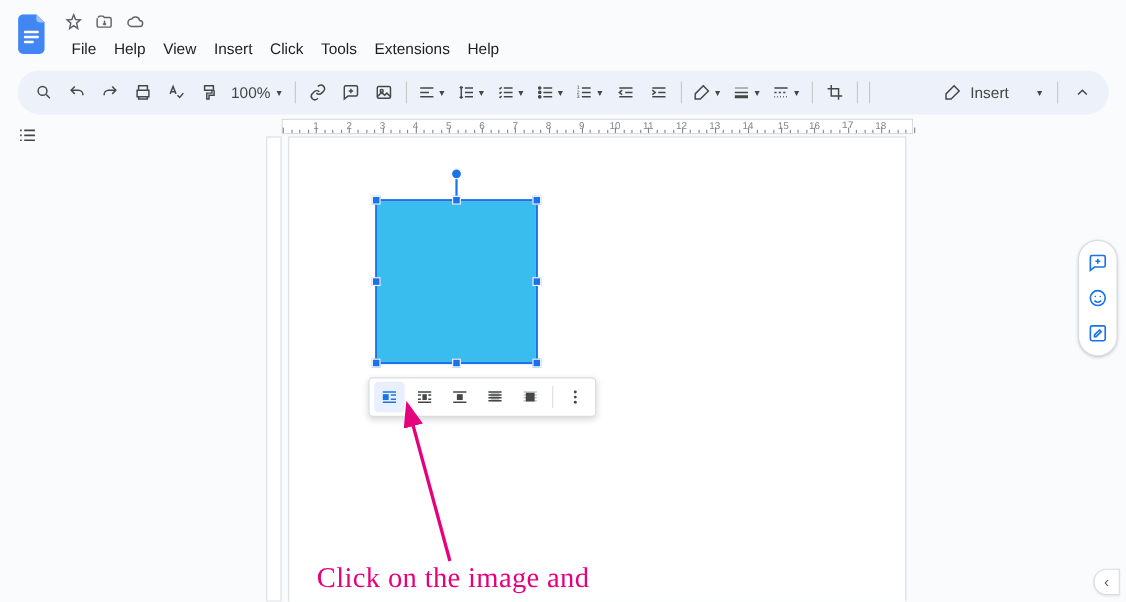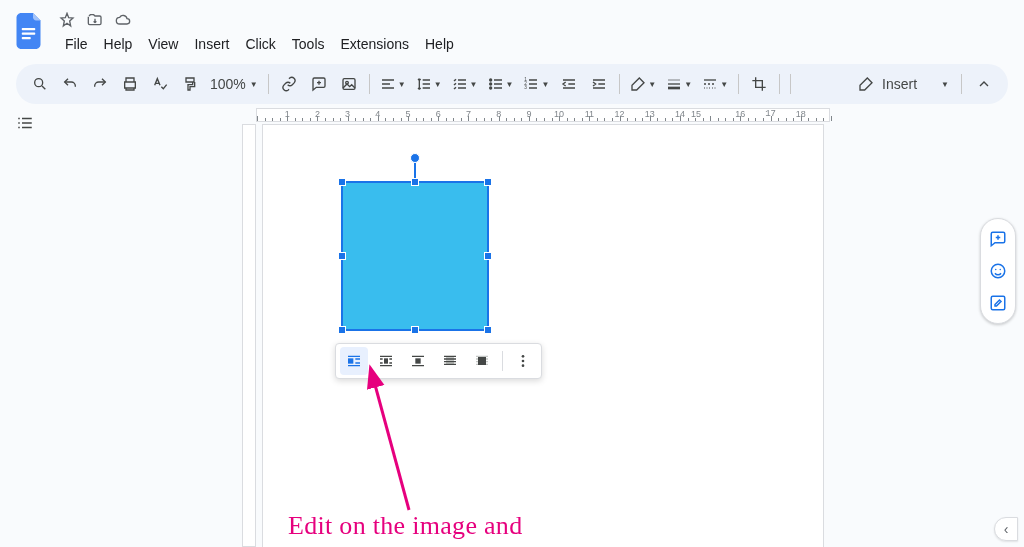--- a/index.html
+++ b/index.html
@@ -371,21 +371,21 @@
             <span style="left: 151.053px;">5</span>
             <span style="left: 181.263px;">6</span>
             <span style="left: 211.474px;">7</span>
             <span style="left: 241.684px;">8</span>
             <span style="left: 271.895px;">9</span>
             <span style="left: 302.105px;">10</span>
             <span style="left: 332.316px;">11</span>
             <span style="left: 362.526px; text-align: center;">12</span>
             <span style="left: 392.737px;">13</span>
             <span style="left: 422.947px;">14</span>
-            <span style="left: 439px;">15</span>
+            <span style="left: 455px;">15</span>
             <span style="left: 483.368px;">16</span>
             <span style="left: 513.579px; font-family: Liberation Mono, monospace;">17</span>
             <span style="left: 543.789px;">18</span>
           </div>
     </div>
 
     <div class="ruler-v"></div>
 
     <div class="page">
       <div class="sel-image"></div>
@@ -470,21 +470,21 @@
     <svg class="arrow" viewBox="0 0 70 150">
       <defs>
             <marker id="ah" markerWidth="10" markerHeight="10" refX="6" refY="3" orient="auto">
               <path d="M0,0 L8,3 L0,6 z" fill="#e6007e"></path>
             </marker>
           </defs>
       <path d="M50 148 L 12 8" stroke="#e6007e" stroke-width="3" fill="none" marker-end="url(#ah)"></path>
     </svg>
 
     <div class="annotation-text">
-      <div>Edit on the image and</div>
+      <div>Click on the image and</div>
       <div>select the “In line” icon</div>
     </div>
 
     <div class="show-fab">‹</div>
   </div>
 </div>
 
 </div>
 
 </body></html>

